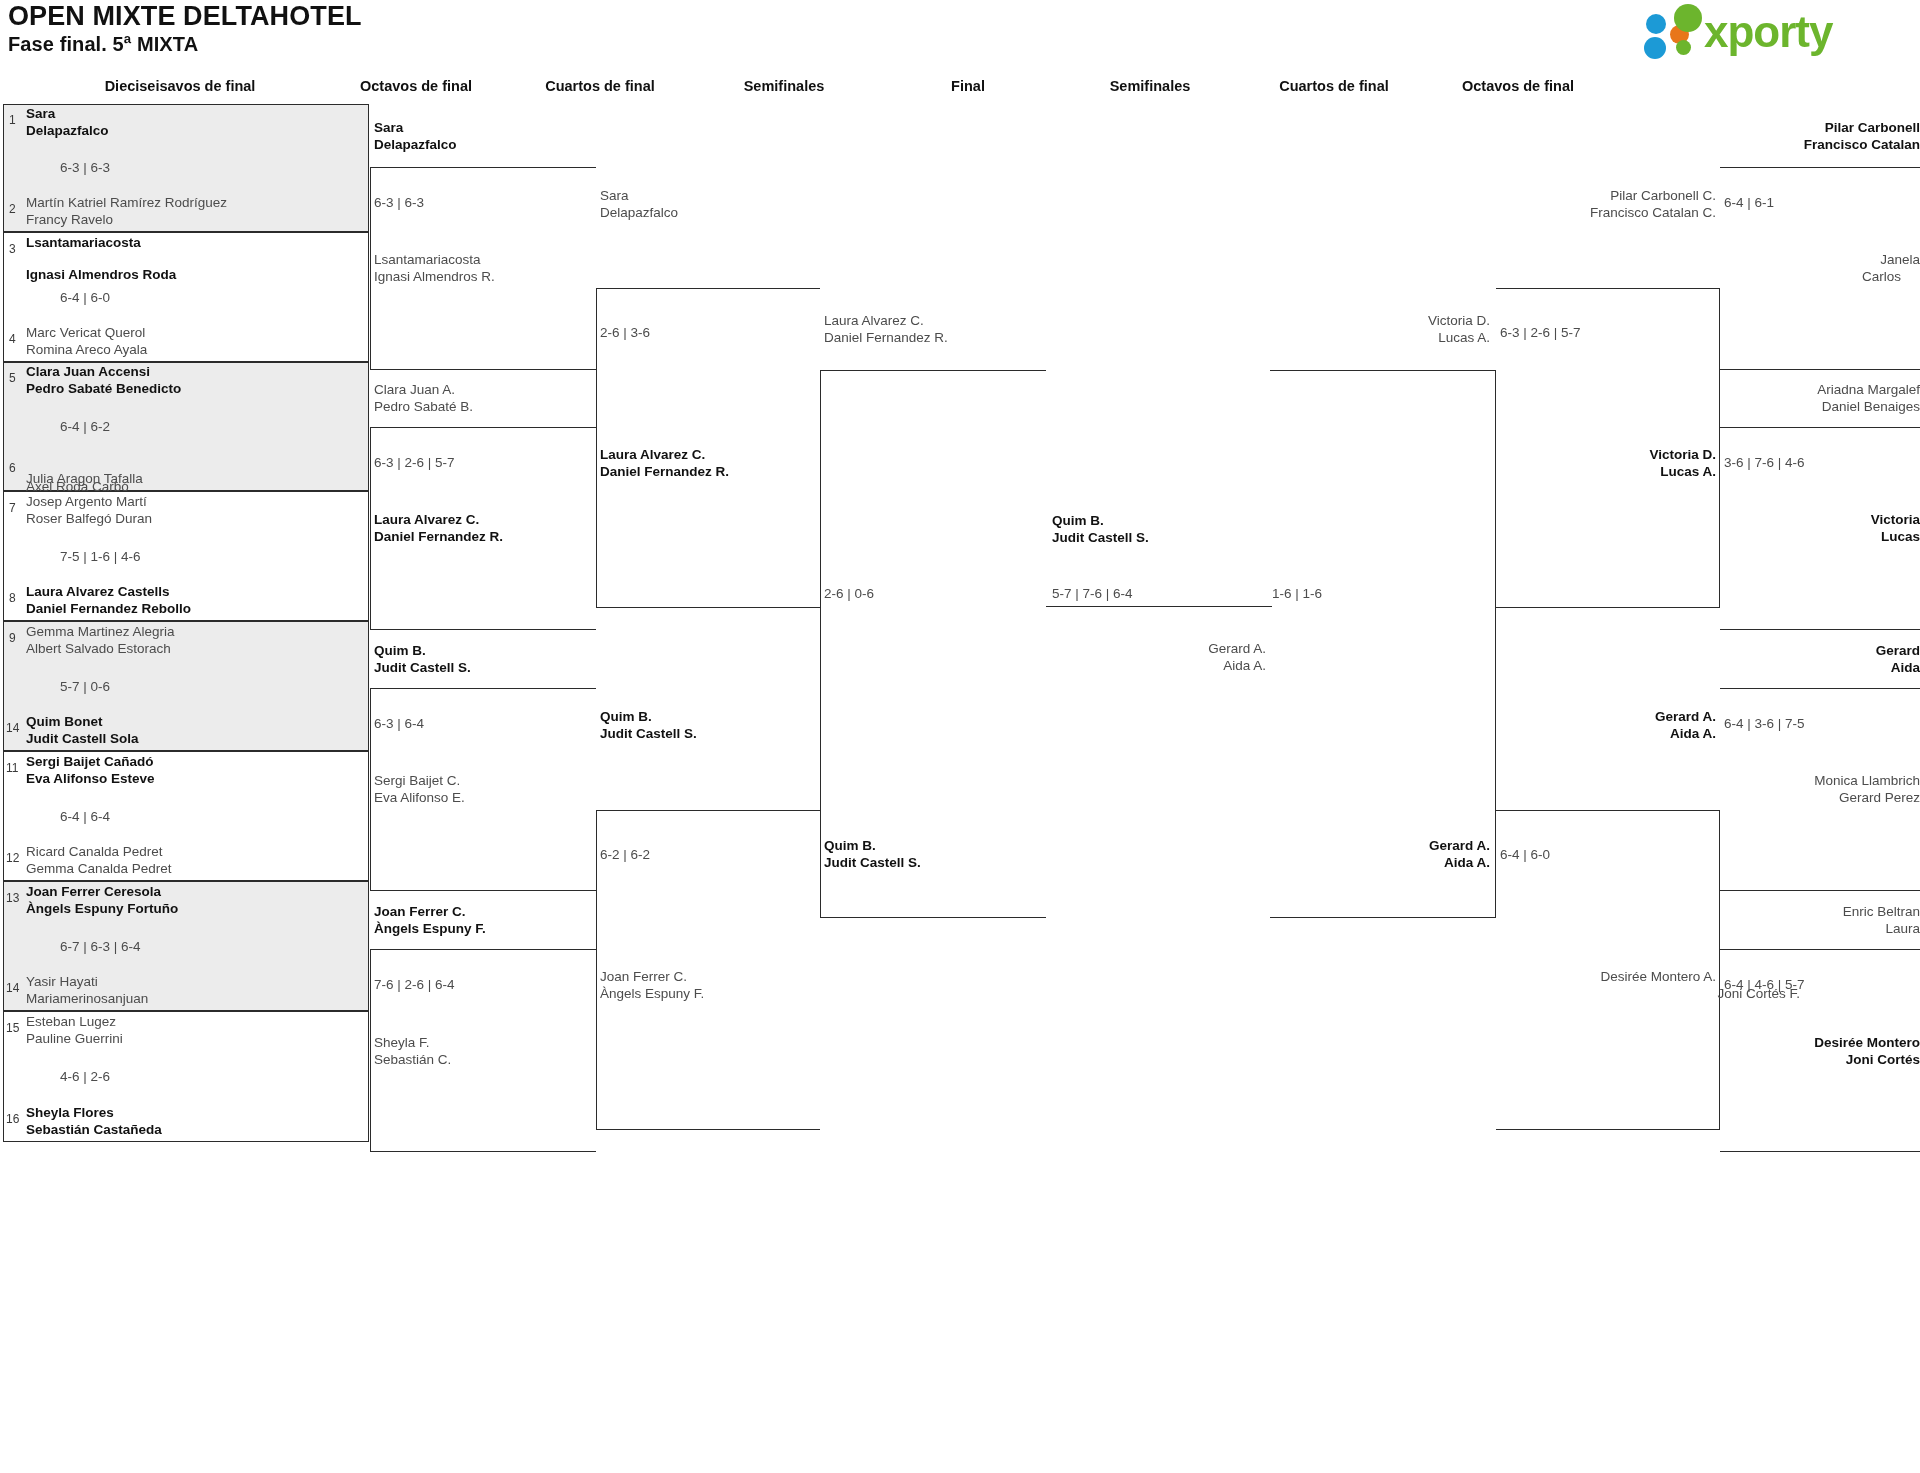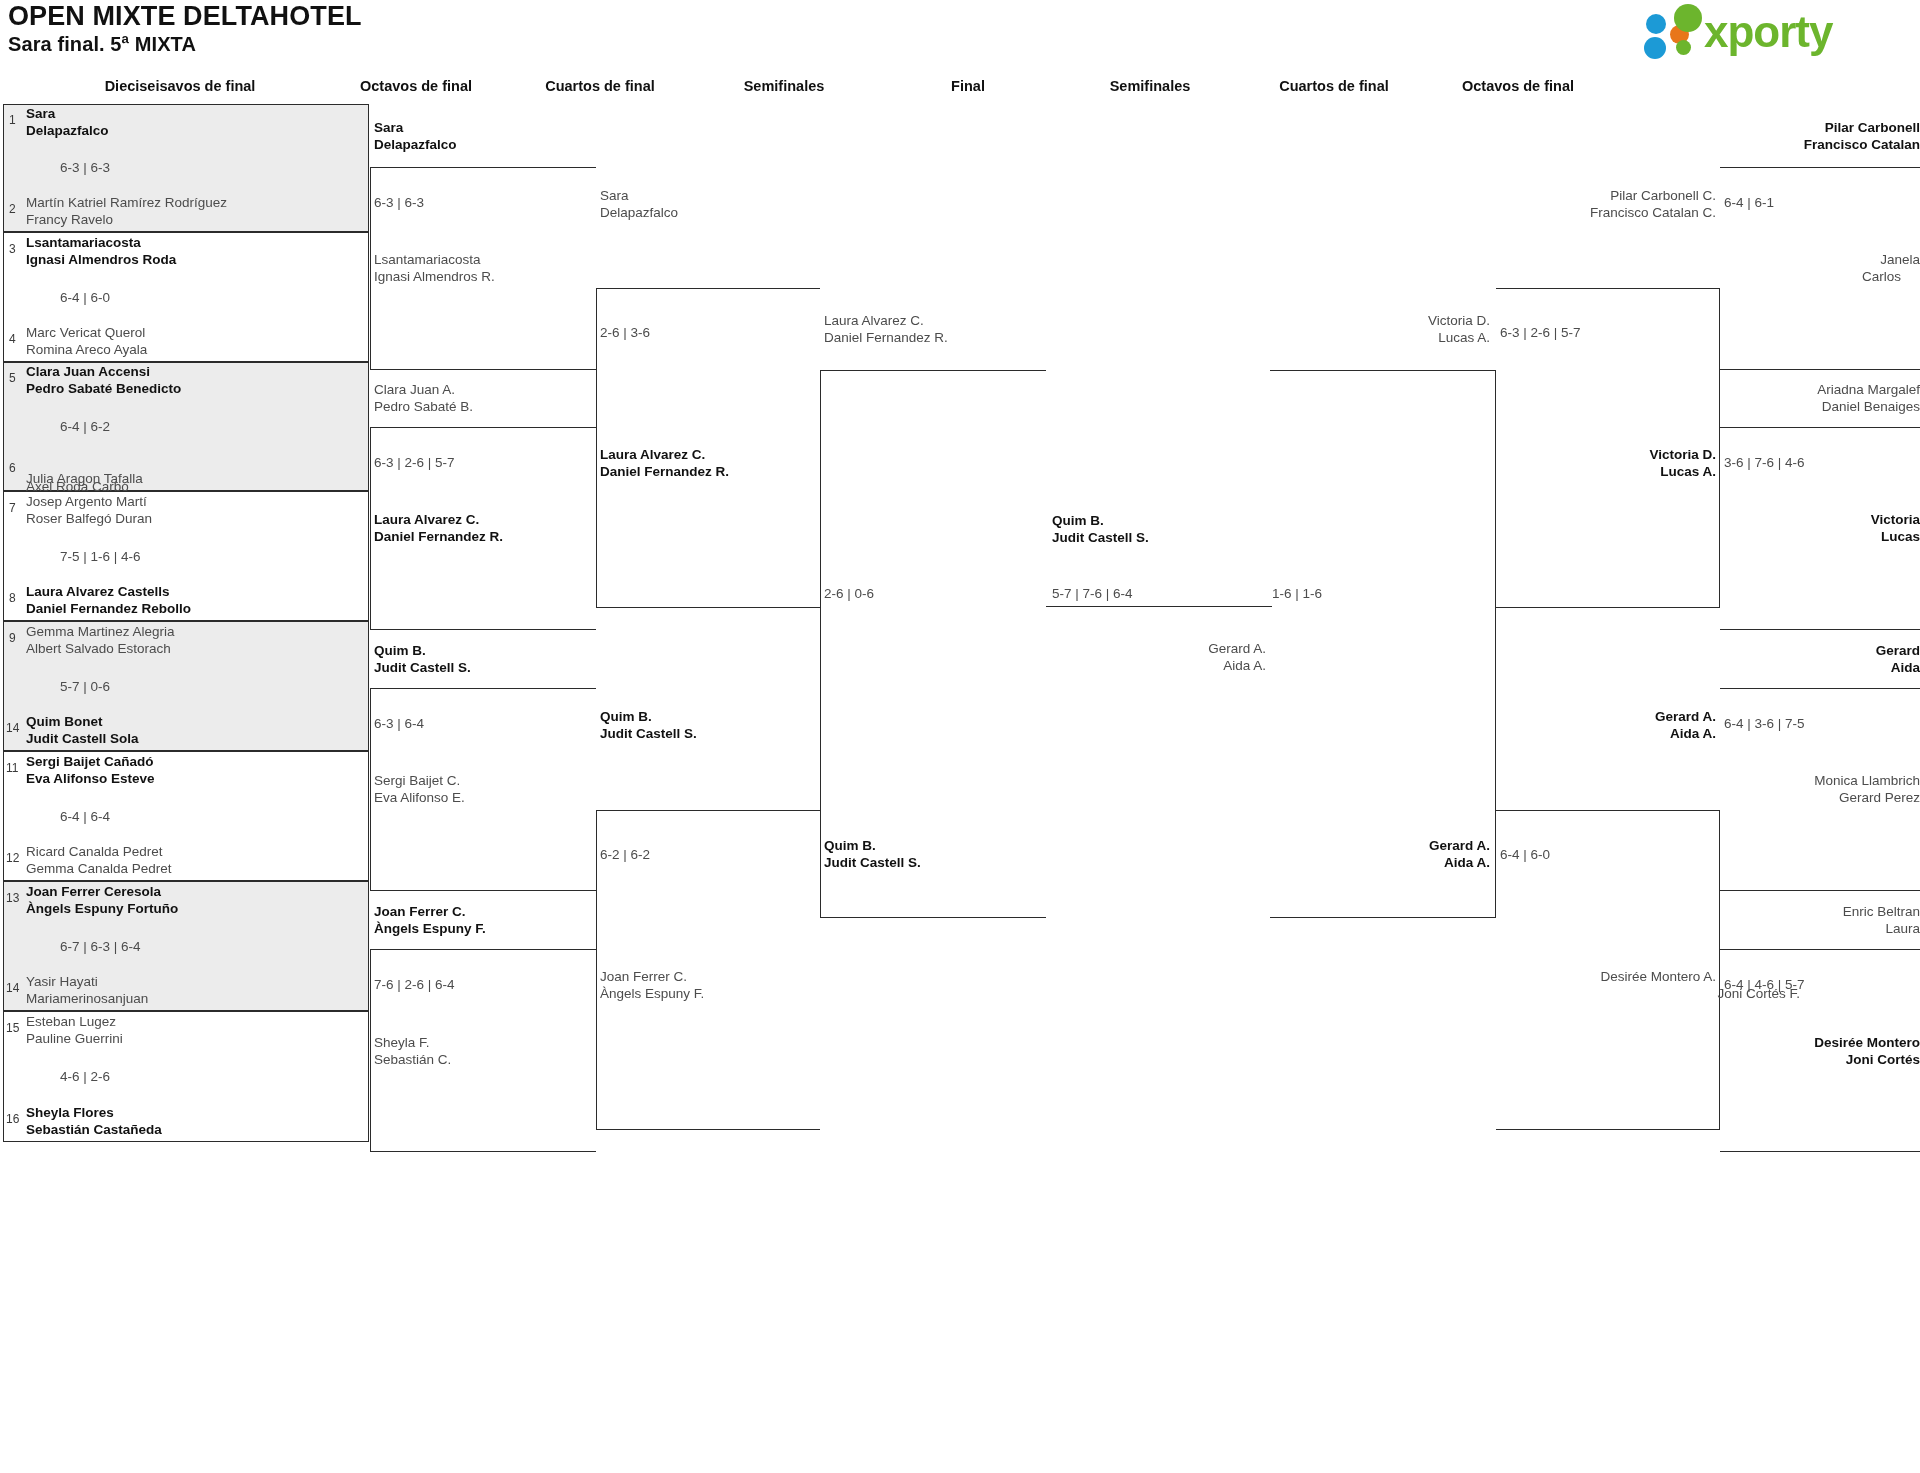--- a/index.html
+++ b/index.html
@@ -51,21 +51,21 @@
   .brk-r{border-left:none;}
   .lineh{position:absolute;background:#2b2b2b;height:1px;}
 </style>
 </head>
 <body>
 
 <div class="stage">
 
   <div class="title-block">
     <div class="title-main">OPEN MIXTE DELTAHOTEL</div>
-    <div class="title-sub">Sara final. 5ª MIXTA</div>
+    <div class="title-sub">Fase final. 5ª MIXTA</div>
   </div>
 
   <div class="logo">
     <span class="dot d1"></span>
     <span class="dot d2"></span>
     <span class="dot d3"></span>
     <span class="dot d4"></span>
     <span class="dot d5"></span>
     <span class="logo-text">xporty</span>
   </div>
@@ -84,21 +84,21 @@
   <div class="names win left" style="left:26px;top:106px;">Sara</div>
   <div class="names win left" style="left:26px;top:123px;">Delapazfalco</div>
   <div class="score" style="left:60px;top:160px;width:240px;">6-3 | 6-3</div>
   <div class="seednum" style="left:9px;top:202px;">2</div>
   <div class="names lose left" style="left:26px;top:195px;">Martín Katriel Ramírez Rodríguez</div>
   <div class="names lose left" style="left:26px;top:212px;">Francy Ravelo</div>
 
   <div class="seedbox plain cell" style="left:3px;top:232px;width:366px;height:130px;"></div>
   <div class="seednum" style="left:9px;top:242px;">3</div>
   <div class="names win left" style="left:26px;top:235px;">Lsantamariacosta</div>
-  <div class="names win left" style="left:26px;top:252px;">Ignasi Almendros Roda</div>
+  <div class="names win left" style="left:26px;top:267px;">Ignasi Almendros Roda</div>
   <div class="score" style="left:60px;top:290px;width:240px;">6-4 | 6-0</div>
   <div class="seednum" style="left:9px;top:332px;">4</div>
   <div class="names lose left" style="left:26px;top:325px;">Marc Vericat Querol</div>
   <div class="names lose left" style="left:26px;top:342px;">Romina Areco Ayala</div>
 
   <div class="seedbox shaded cell" style="left:3px;top:362px;width:366px;height:129px;"></div>
   <div class="seednum" style="left:9px;top:371px;">5</div>
   <div class="names win left" style="left:26px;top:364px;">Clara Juan Accensi</div>
   <div class="names win left" style="left:26px;top:381px;">Pedro Sabaté Benedicto</div>
   <div class="score" style="left:60px;top:419px;width:240px;">6-4 | 6-2</div>

